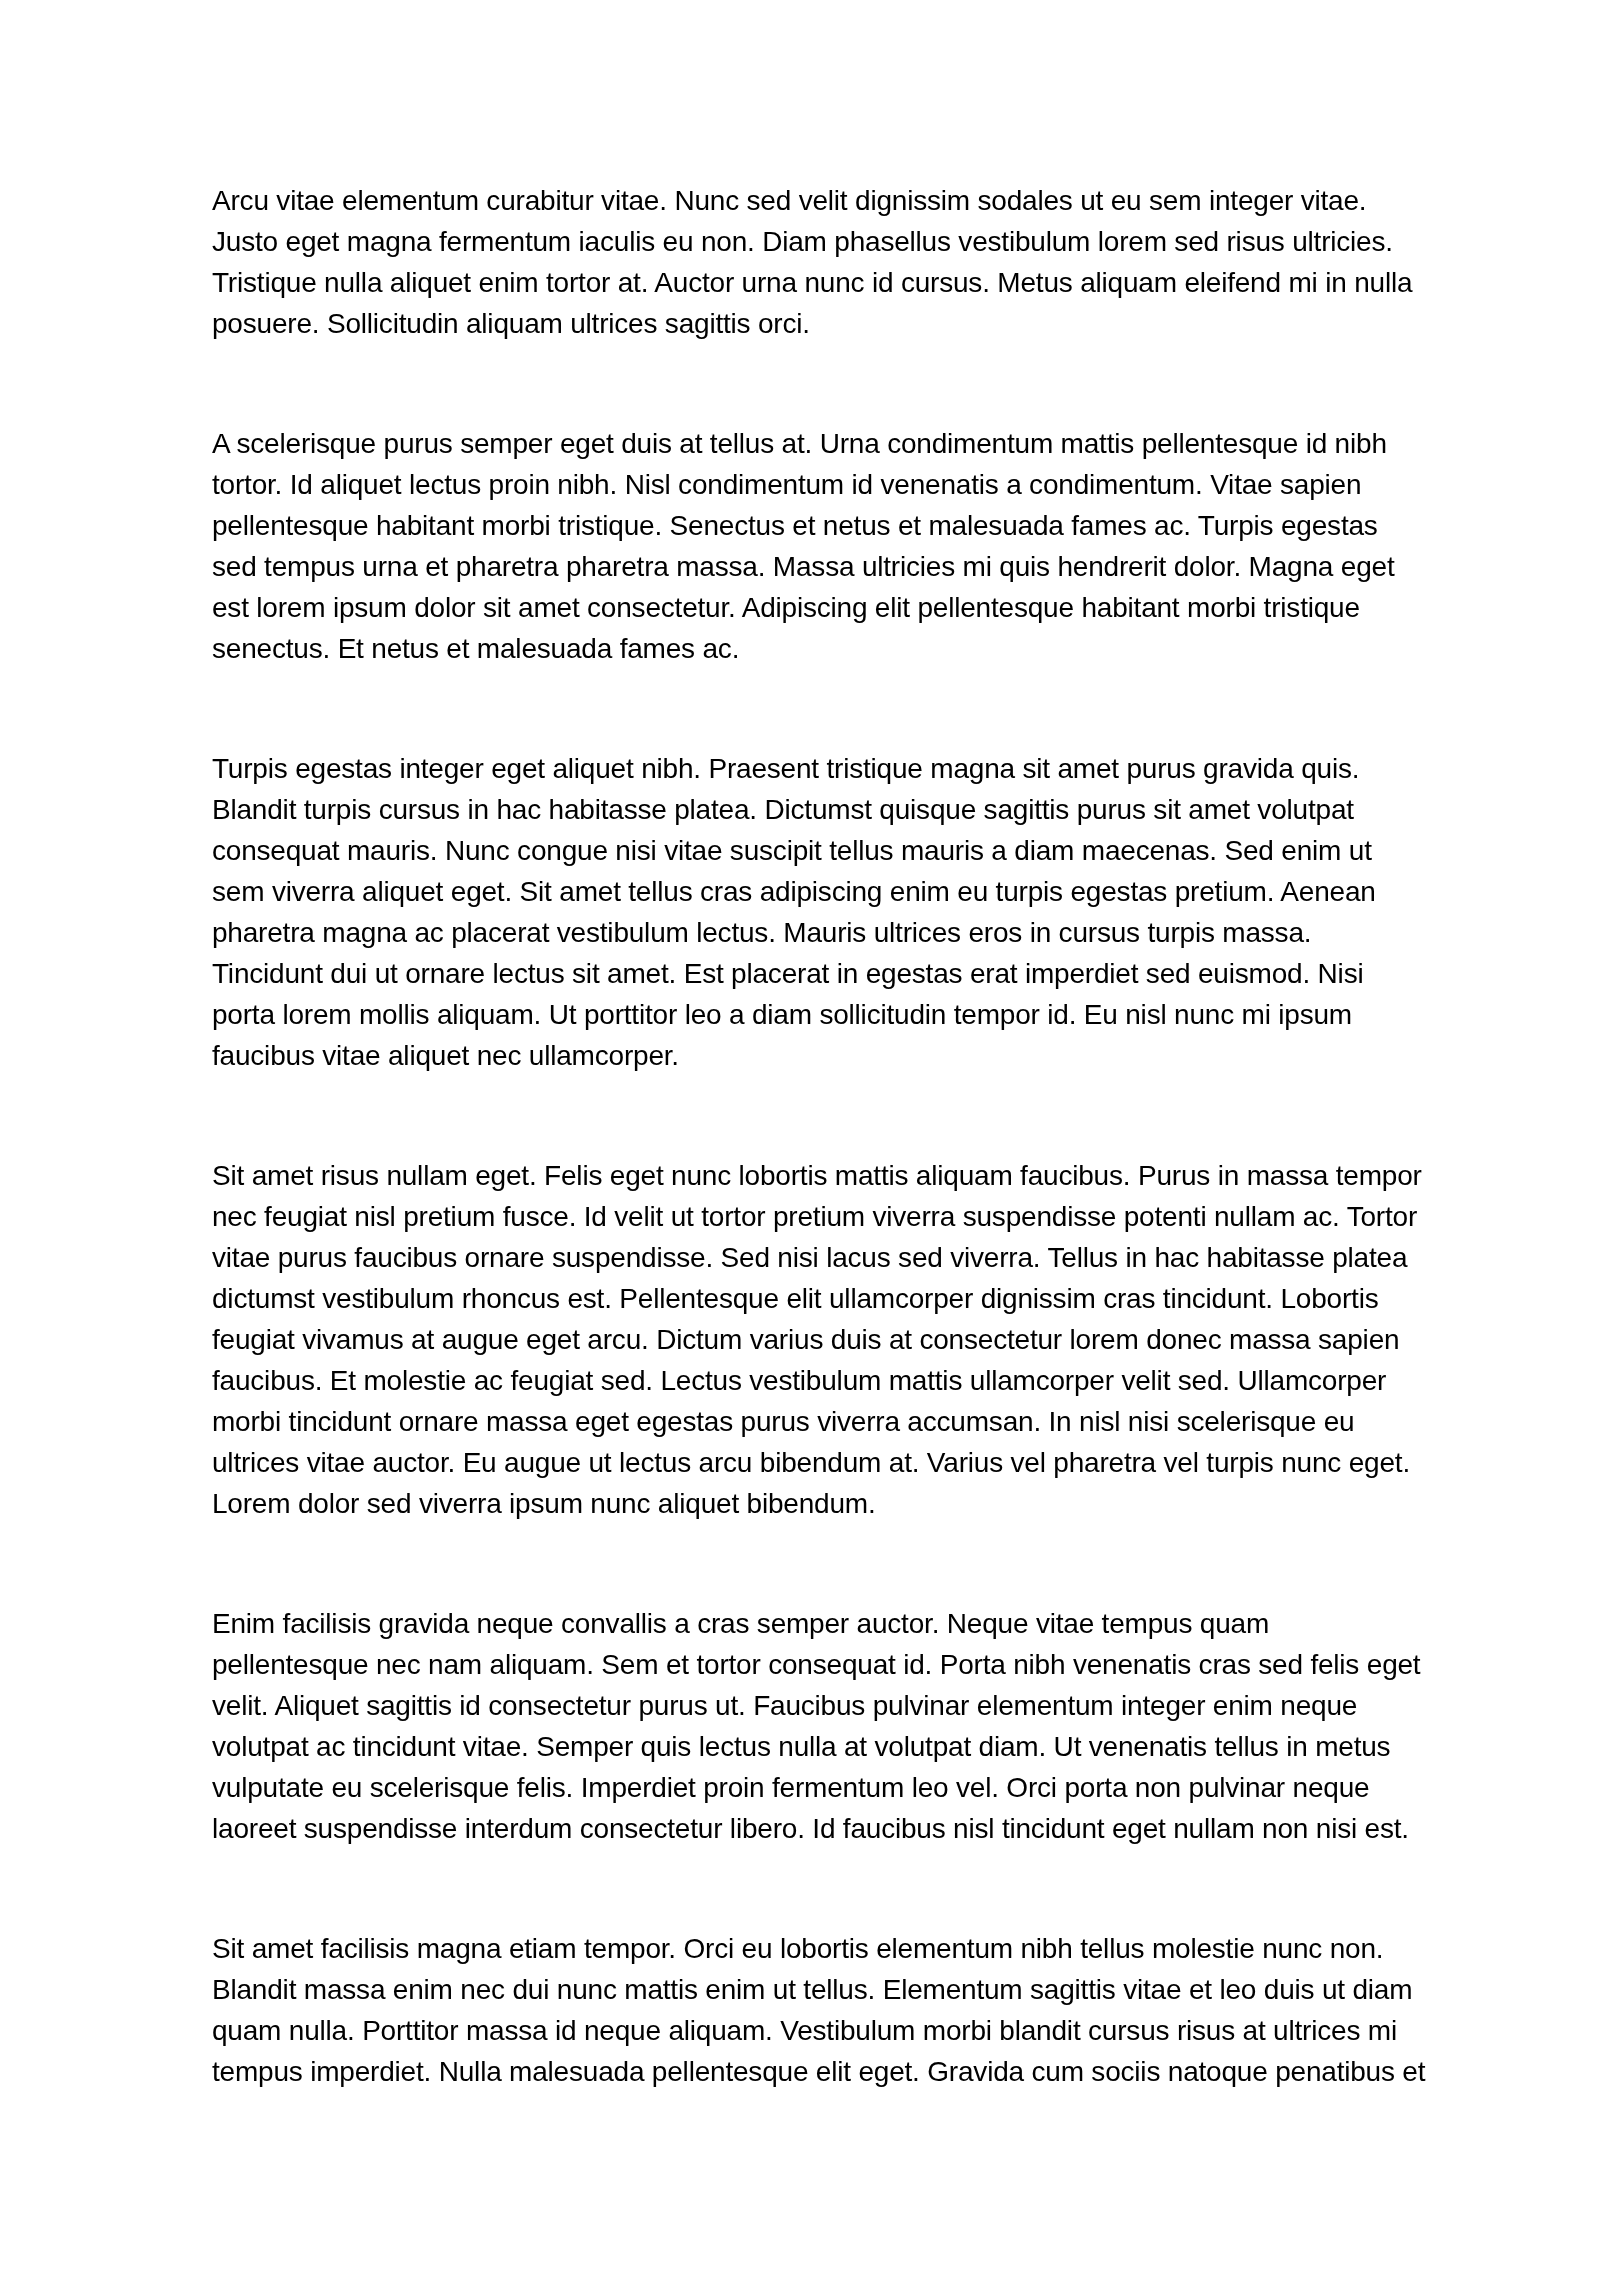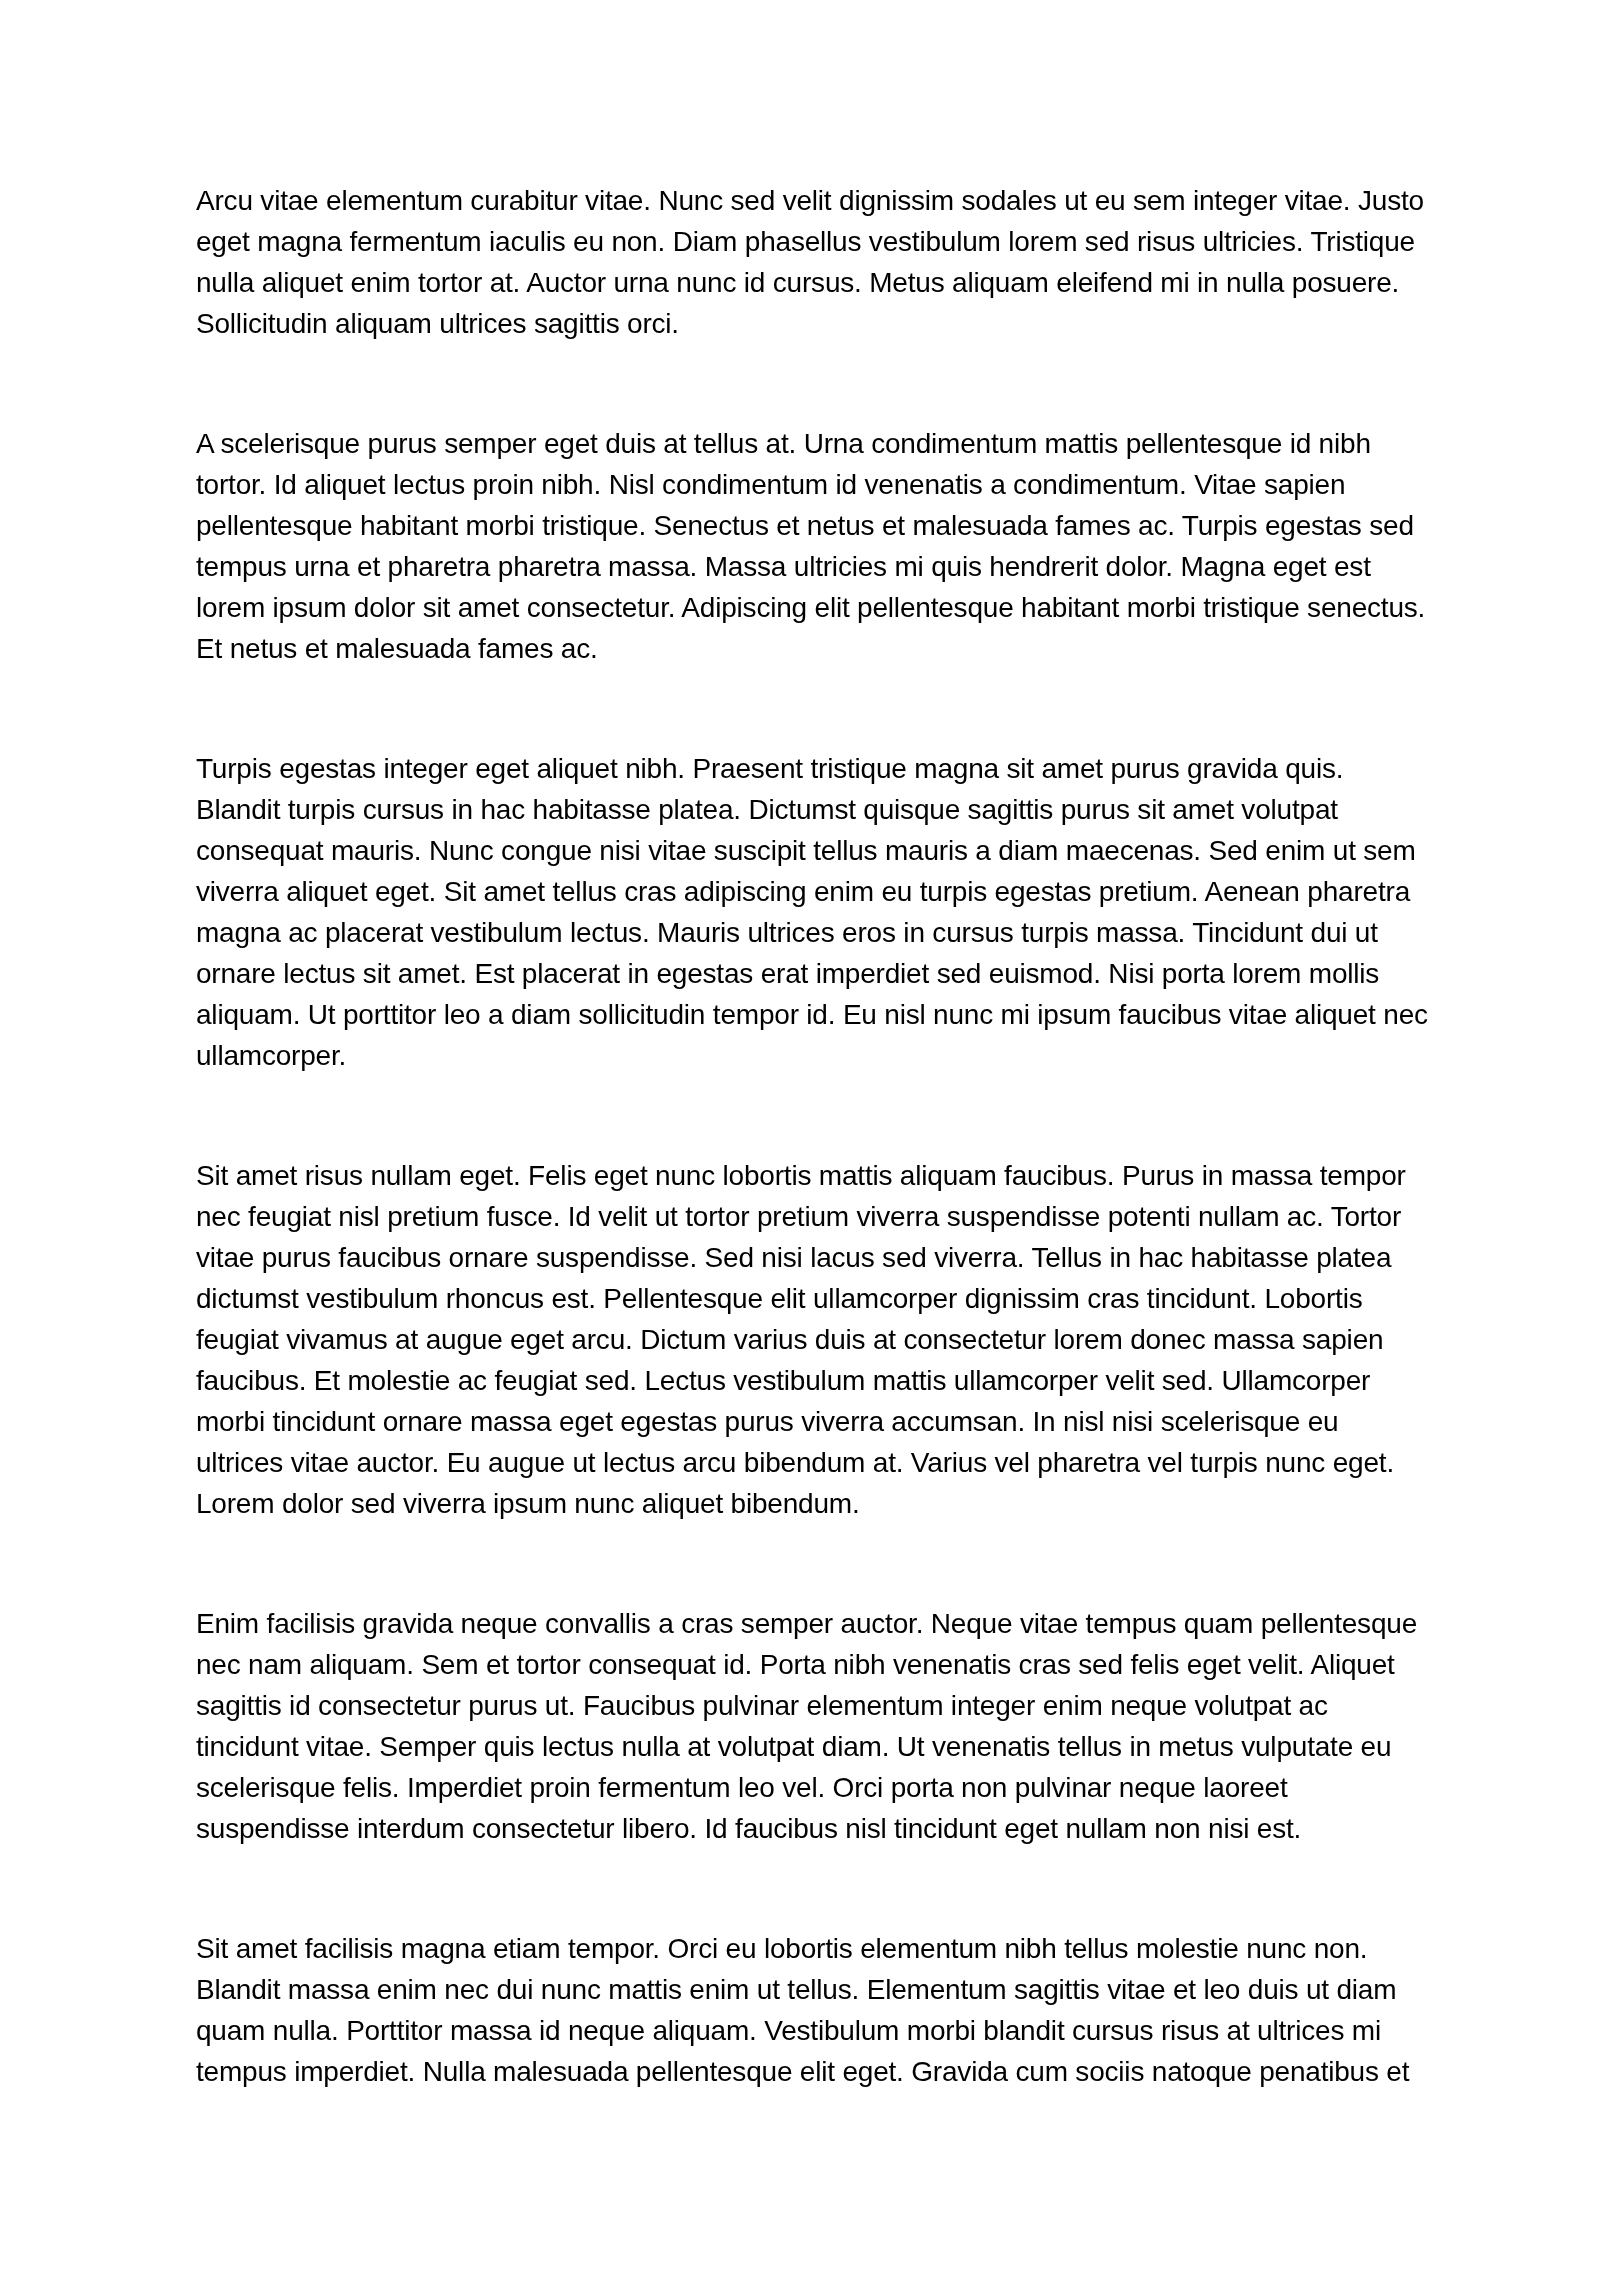--- a/index.html
+++ b/index.html
@@ -19,21 +19,21 @@
     background: #ffffff;
     padding: 180px 192px 0 196px;
     font-family: "Liberation Sans", sans-serif;
     font-size: 28px;
     line-height: 41px;
     letter-spacing: -0.2px;
     color: #000000;
     text-align: left;
   }
   .page p {
-    margin: 0 0 79px 0;
+    margin: 0 0 79px 16px;
   }
 </style>
 </head>
 <body>
 
 <div class="page">
   <p>Arcu vitae elementum curabitur vitae. Nunc sed velit dignissim sodales ut eu sem integer vitae. Justo eget magna fermentum iaculis eu non. Diam phasellus vestibulum lorem sed risus ultricies. Tristique nulla aliquet enim tortor at. Auctor urna nunc id cursus. Metus aliquam eleifend mi in nulla posuere. Sollicitudin aliquam ultrices sagittis orci.</p>
   <p>A scelerisque purus semper eget duis at tellus at. Urna condimentum mattis pellentesque id nibh tortor. Id aliquet lectus proin nibh. Nisl condimentum id venenatis a condimentum. Vitae sapien pellentesque habitant morbi tristique. Senectus et netus et malesuada fames ac. Turpis egestas sed tempus urna et pharetra pharetra massa. Massa ultricies mi quis hendrerit dolor. Magna eget est lorem ipsum dolor sit amet consectetur. Adipiscing elit pellentesque habitant morbi tristique senectus. Et netus et malesuada fames ac.</p>
   <p>Turpis egestas integer eget aliquet nibh. Praesent tristique magna sit amet purus gravida quis. Blandit turpis cursus in hac habitasse platea. Dictumst quisque sagittis purus sit amet volutpat consequat mauris. Nunc congue nisi vitae suscipit tellus mauris a diam maecenas. Sed enim ut sem viverra aliquet eget. Sit amet tellus cras adipiscing enim eu turpis egestas pretium. Aenean pharetra magna ac placerat vestibulum lectus. Mauris ultrices eros in cursus turpis massa. Tincidunt dui ut ornare lectus sit amet. Est placerat in egestas erat imperdiet sed euismod. Nisi porta lorem mollis aliquam. Ut porttitor leo a diam sollicitudin tempor id. Eu nisl nunc mi ipsum faucibus vitae aliquet nec ullamcorper.</p>
   <p>Sit amet risus nullam eget. Felis eget nunc lobortis mattis aliquam faucibus. Purus in massa tempor nec feugiat nisl pretium fusce. Id velit ut tortor pretium viverra suspendisse potenti nullam ac. Tortor vitae purus faucibus ornare suspendisse. Sed nisi lacus sed viverra. Tellus in hac habitasse platea dictumst vestibulum rhoncus est. Pellentesque elit ullamcorper dignissim cras tincidunt. Lobortis feugiat vivamus at augue eget arcu. Dictum varius duis at consectetur lorem donec massa sapien faucibus. Et molestie ac feugiat sed. Lectus vestibulum mattis ullamcorper velit sed. Ullamcorper morbi tincidunt ornare massa eget egestas purus viverra accumsan. In nisl nisi scelerisque eu ultrices vitae auctor. Eu augue ut lectus arcu bibendum at. Varius vel pharetra vel turpis nunc eget. Lorem dolor sed viverra ipsum nunc aliquet bibendum.</p>

